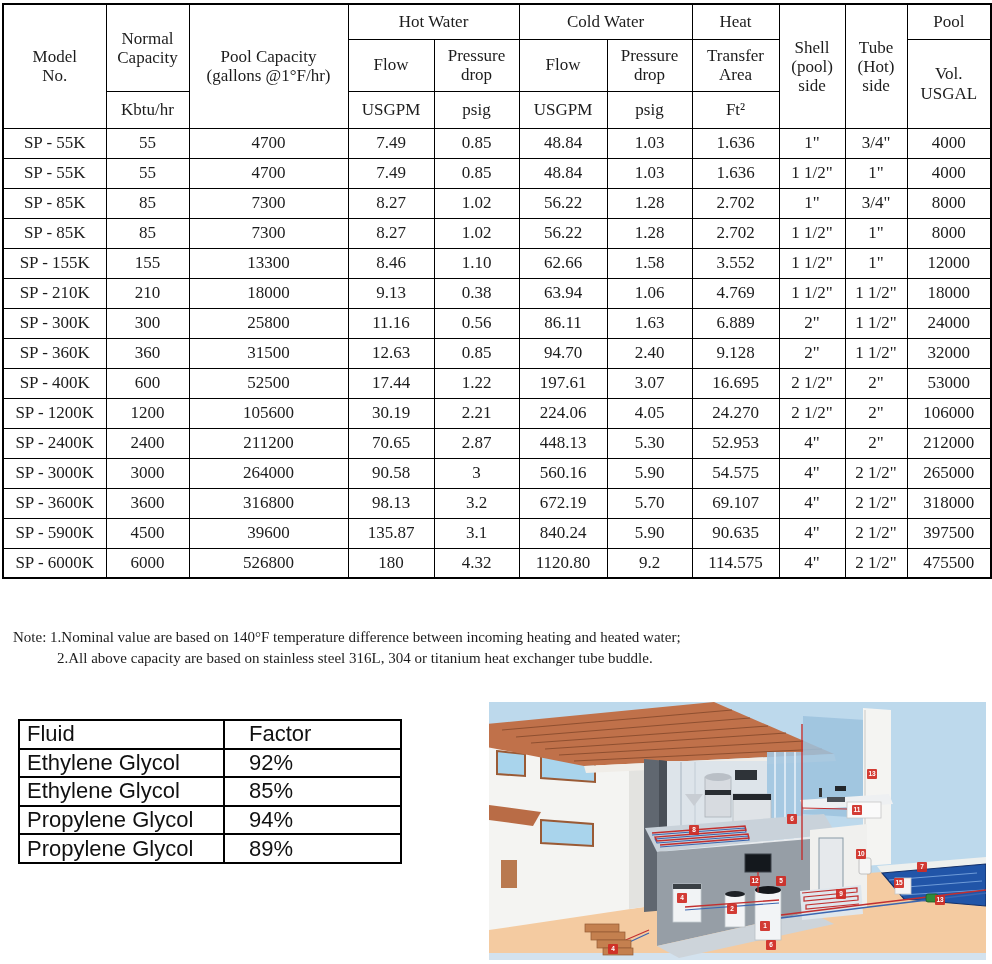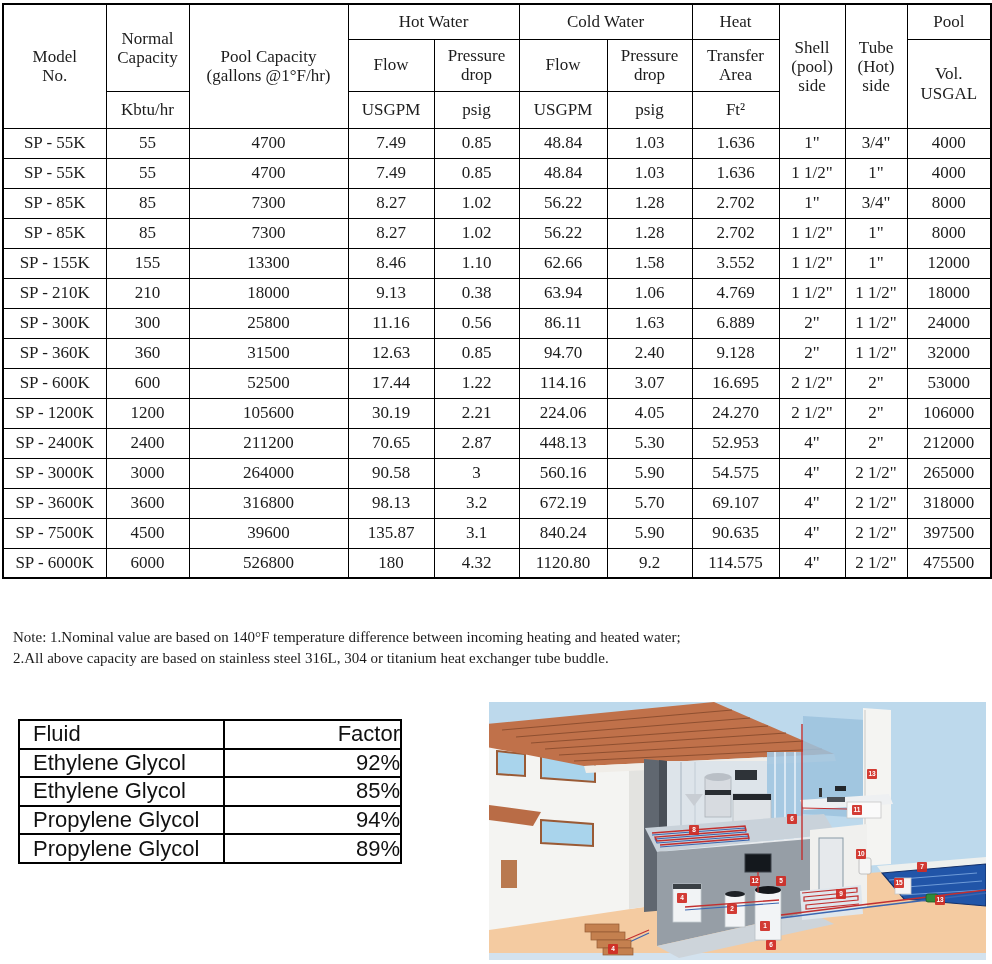--- a/index.html
+++ b/index.html
@@ -13,30 +13,30 @@
         padding:0 1px;font-weight:normal;font-size:17px;line-height:1.12;
         font-family:"Liberation Serif",serif;color:#1c1c1c;overflow:hidden;}
   #spec th{white-space:pre-line;}
   #spec thead tr.h1{height:35px;}
   #spec thead tr.h2{height:52px;}
   #spec thead tr.h3{height:37px;}
   #spec tbody tr{height:30px;}
 
   
   .note{position:absolute;left:13px;top:627px;font-size:15px;line-height:1.38;color:#1c1c1c;}
-  .note .l2{}
+  .note .l2{margin-left:44px;}
 
   
   #fluid{position:absolute;left:18px;top:719px;border-collapse:collapse;table-layout:fixed;
          width:382px;border:2px solid #000;font-family:"Liberation Sans",sans-serif;}
   #fluid td,#fluid th{border:2px solid #000;font-size:22px;font-weight:normal;
          padding:0;line-height:1;color:#111;}
   #fluid tr{height:28.6px;}
-  #fluid .name{text-align:left;padding-left:13px;}
-  #fluid .factor{text-align:right;}
+  #fluid .name{text-align:left;padding-left:7px;}
+  #fluid .factor{text-align:left;padding-left:24px;}
 
   
   #illus{position:absolute;left:489px;top:702px;}
 </style>
 </head>
 <body>
 <div class="page">
 
 <table id="spec">
   <colgroup>
@@ -191,26 +191,26 @@
           <td>12.63</td>
           <td>0.85</td>
           <td>94.70</td>
           <td>2.40</td>
           <td>9.128</td>
           <td>2"</td>
           <td>1 1/2"</td>
           <td>32000</td>
         </tr>
         <tr>
-          <td>SP - 600K</td>
+          <td>SP - 400K</td>
           <td>600</td>
           <td>52500</td>
           <td>17.44</td>
           <td>1.22</td>
-          <td>114.16</td>
+          <td>197.61</td>
           <td>3.07</td>
           <td>16.695</td>
           <td>2 1/2"</td>
           <td>2"</td>
           <td>53000</td>
         </tr>
         <tr>
           <td>SP - 1200K</td>
           <td>1200</td>
           <td>105600</td>
@@ -256,21 +256,21 @@
           <td>98.13</td>
           <td>3.2</td>
           <td>672.19</td>
           <td>5.70</td>
           <td>69.107</td>
           <td>4"</td>
           <td>2 1/2"</td>
           <td>318000</td>
         </tr>
         <tr>
-          <td>SP - 7500K</td>
+          <td>SP - 5900K</td>
           <td>4500</td>
           <td>39600</td>
           <td>135.87</td>
           <td>3.1</td>
           <td>840.24</td>
           <td>5.90</td>
           <td>90.635</td>
           <td>4"</td>
           <td>2 1/2"</td>
           <td>397500</td>

